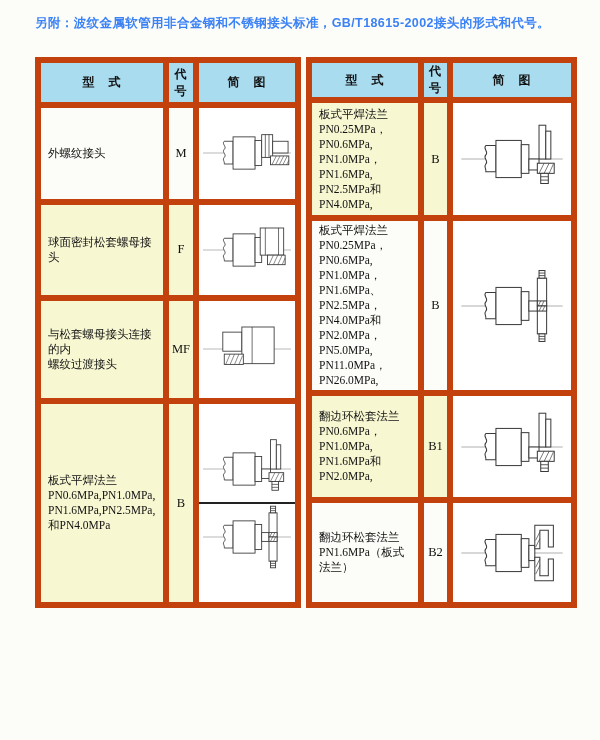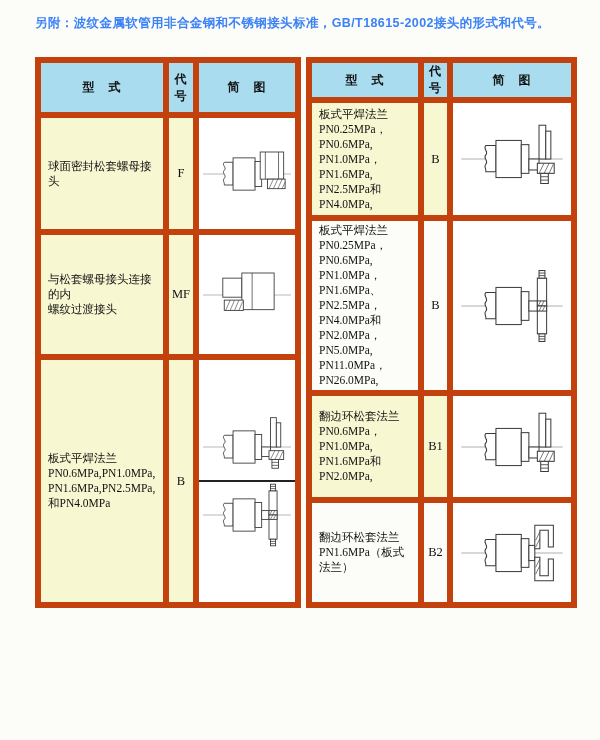--- a/index.html
+++ b/index.html
@@ -179,20 +179,31 @@
         <col style="width:128px">
         <col style="width:30px">
         <col style="width:100px">
       </colgroup>
     <tbody>
         <tr class="hdr">
       <th>型　式</th>
       <th>代号</th>
       <th>简　图</th>
     </tr>
+    <tr style="height:85px">
+      <td class="type"><span>外螺纹接头</span></td>
+      <td class="code"><span>M</span></td>
+      <td class="diag">
+        <div class="dg">
+              <svg viewBox="0 0 130 90">
+                <use href="#sym-m"></use>
+              </svg>
+            </div>
+      </td>
+    </tr>
     <tr class="hl" style="height:85px">
       <td class="type"><span>球面密封松套螺母接头</span></td>
       <td class="code"><span>F</span></td>
       <td class="diag">
         <div class="dg">
               <svg viewBox="0 0 130 90">
                 <use href="#sym-f"></use>
               </svg>
             </div>
       </td>

